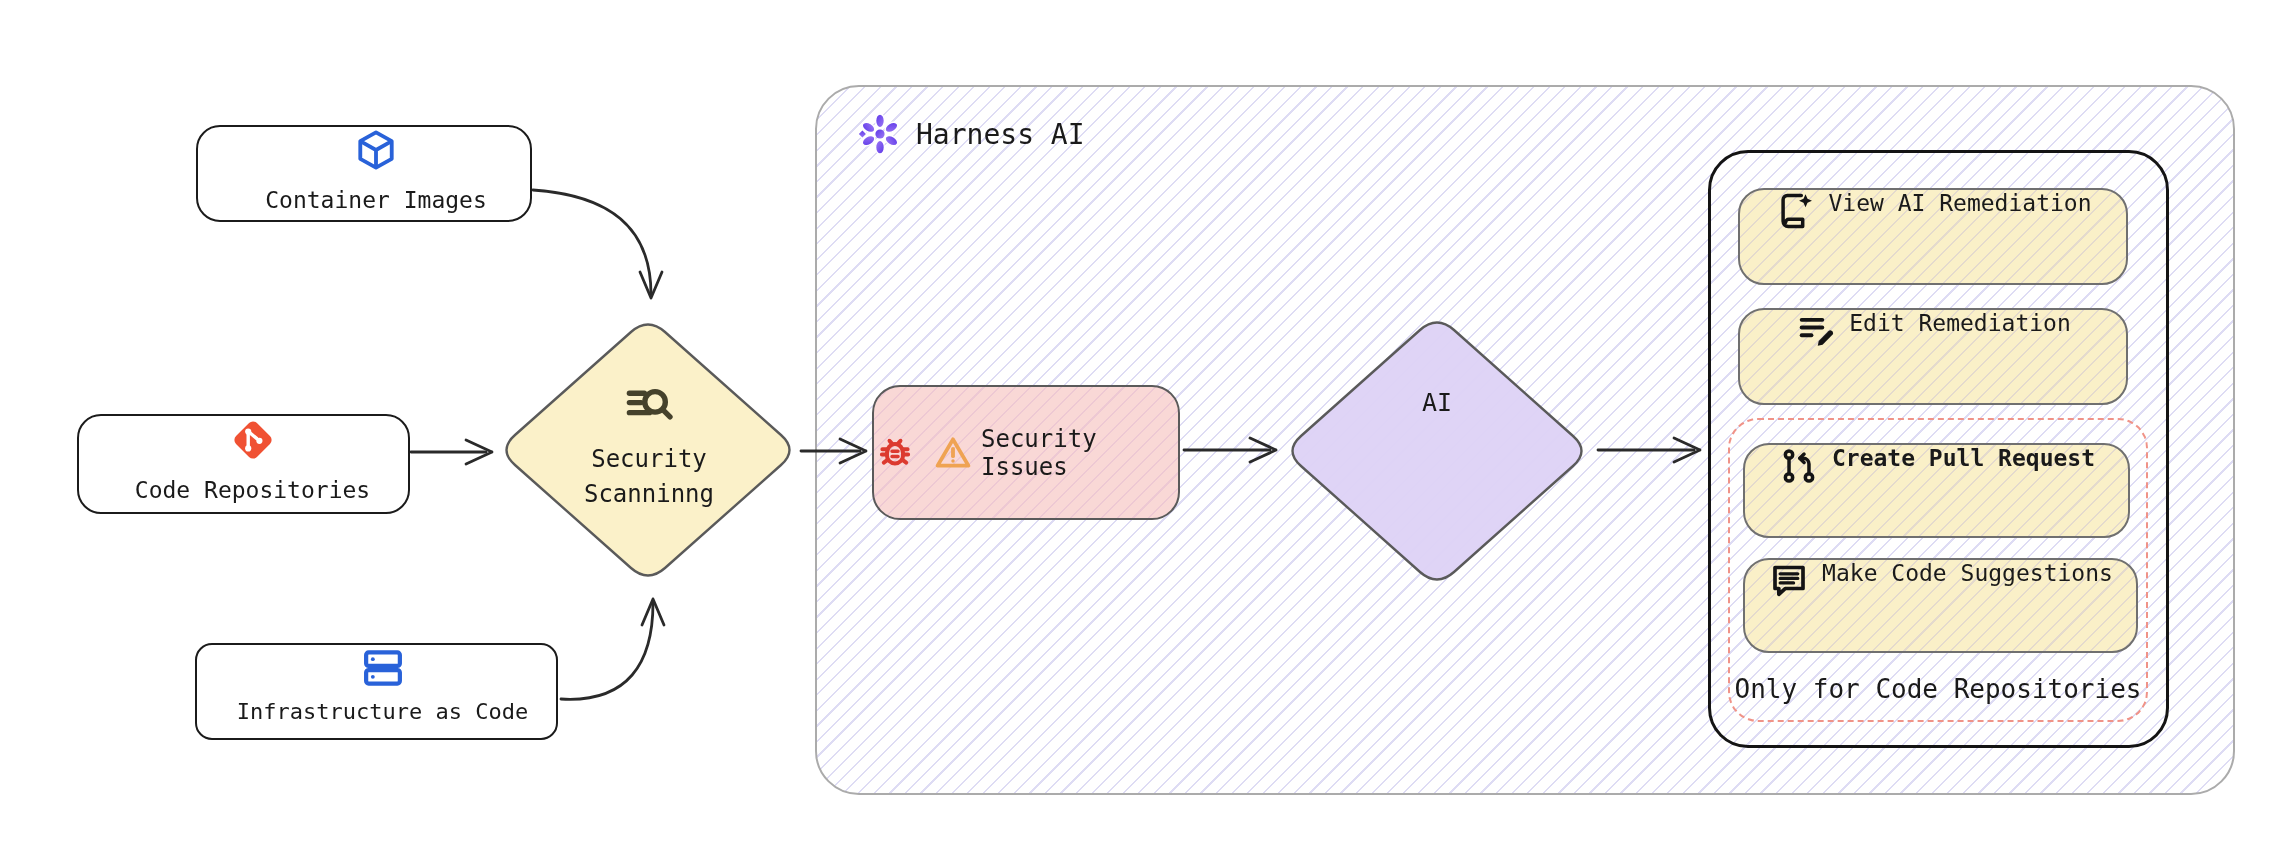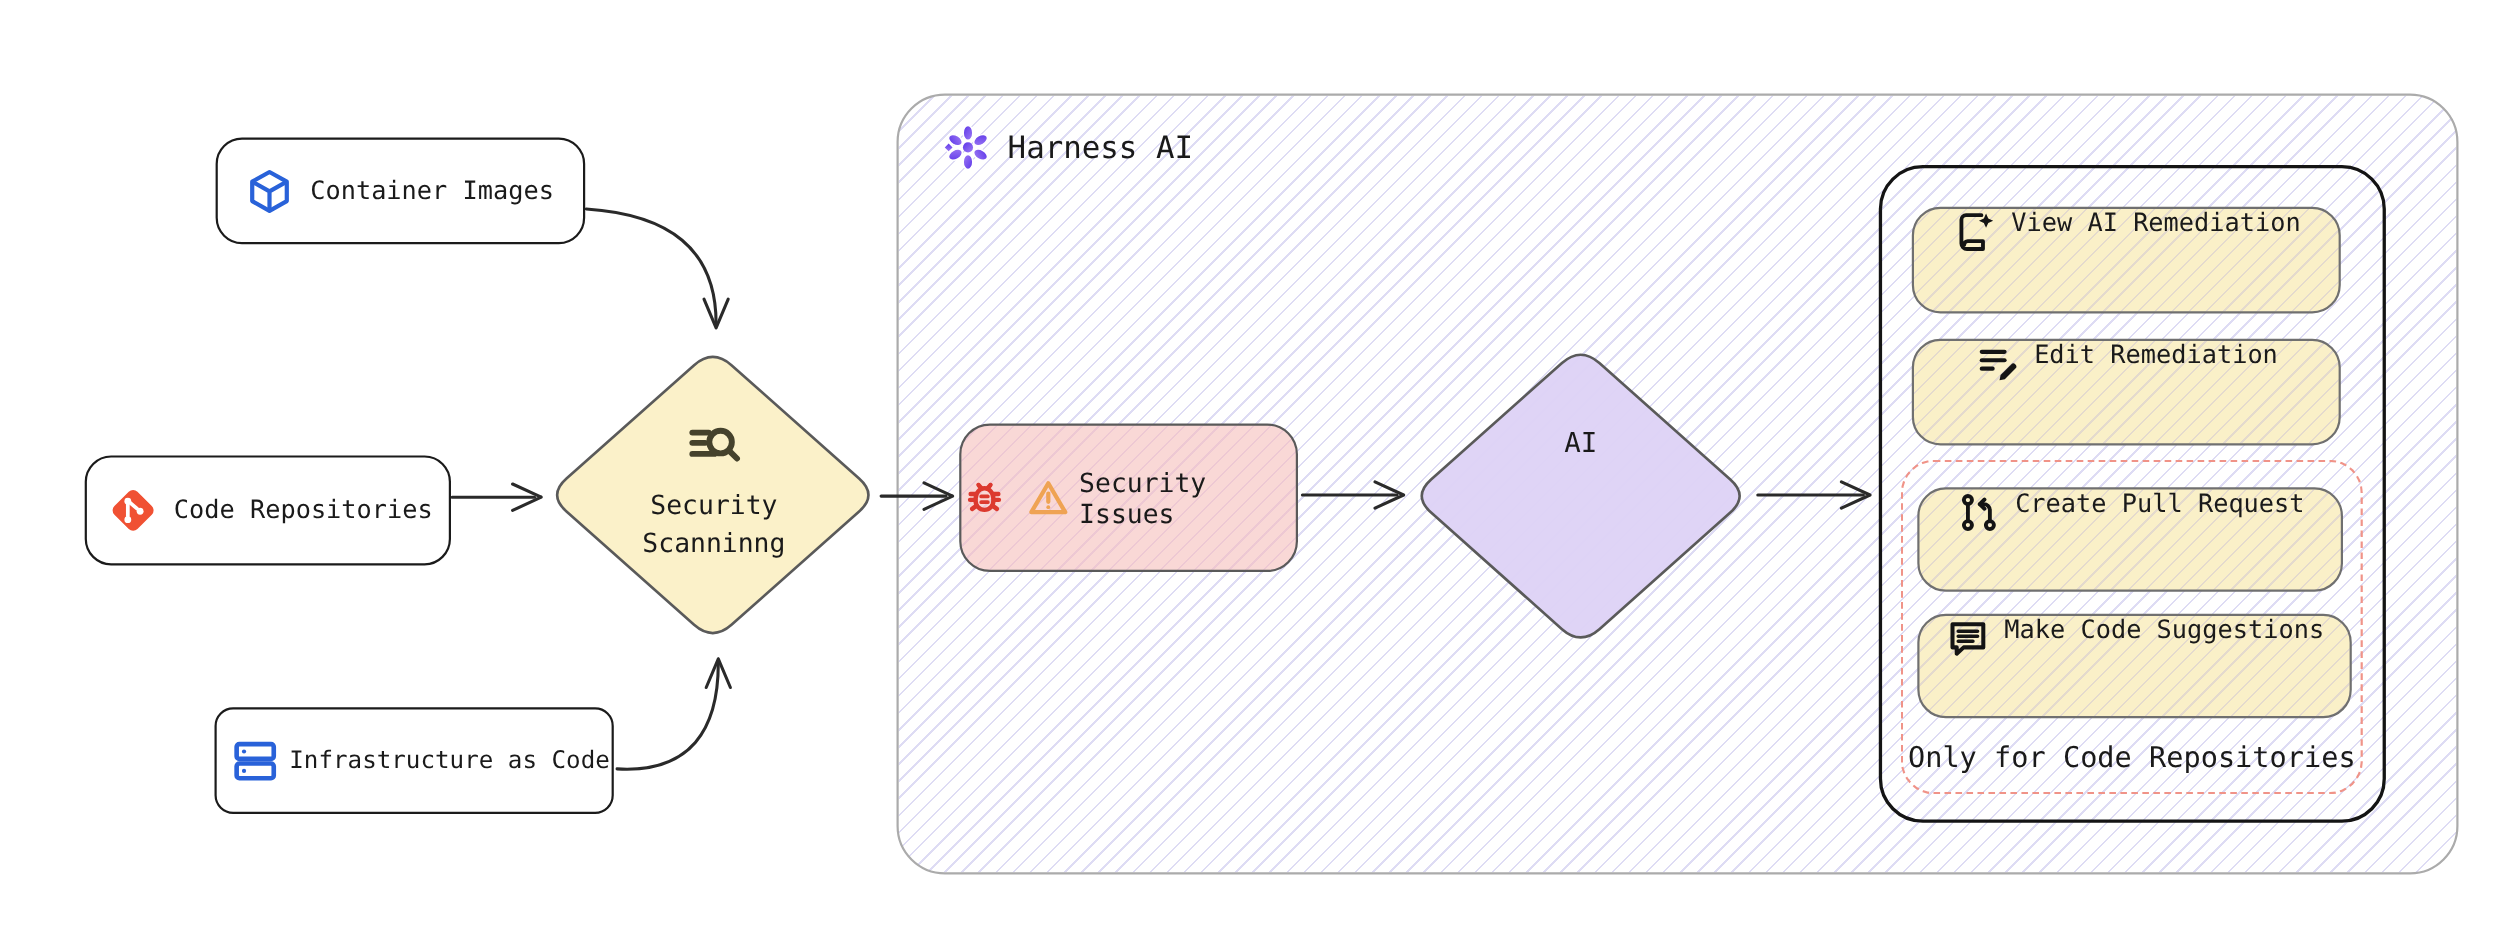--- a/index.html
+++ b/index.html
@@ -13,21 +13,21 @@
     left:815px;top:85px;width:1420px;height:710px;border:2px solid #ababab;border-radius:44px;
     background-color:#ffffff;
     background-image:repeating-linear-gradient(135deg,#dedcf4 0px,#dedcf4 1.6px,transparent 1.6px,transparent 11px);
     z-index:0;box-sizing:border-box;
   }
   svg.overlay{position:absolute;left:0;top:0;z-index:1;pointer-events:none;}
   .node{z-index:2;}
   
   .src-box{
     background:#fff;border:2.5px solid #1b1b1b;border-radius:24px;box-sizing:border-box;
-    display:flex;align-items:center;font-size:23px;
+    display:flex;align-items:center;font-size:23px;flex-direction:column;
   }
   .src-box .lbl{white-space:nowrap;}
   
   .issues-box{
     left:872px;top:385px;width:308px;height:135px;border:2.2px solid #5a5a5a;border-radius:28px;box-sizing:border-box;
     background-color:#f9d8d6;
     background-image:repeating-linear-gradient(135deg,rgba(176,118,196,0.16) 0px,rgba(176,118,196,0.16) 1.5px,transparent 1.5px,transparent 11px);
     display:flex;align-items:center;justify-content:center;gap:7px;
   }
   .issues-icons{display:flex;gap:16px;align-items:center;}
@@ -221,21 +221,21 @@
         <path d="M3.8 10 H15.6"></path>
         <path d="M3.8 14.4 H9.4"></path>
       </g>
       <path d="M13 20.4 l0.55 -2.75 5.5 -5.5 a1.55 1.55 0 0 1 2.2 2.2 l-5.5 5.5 Z" fill="#141414"></path>
     </svg>
     <span>Edit Remediation</span>
   </div>
 
   <div class="dashed-group"></div>
 
-  <div class="btn node" style="left:1743px;top:443px;width:387px;height:95px;z-index:3;">
+  <div class="btn node" style="left:1743px;top:443px;width:387px;height:95px;z-index:3;font-weight:bold;">
     <svg class="icon" width="42" height="42" viewBox="0 0 24 24">
       <g fill="none" stroke="#141414" stroke-width="2" stroke-linecap="round" stroke-linejoin="round">
         <circle cx="6.3" cy="5.5" r="2.1"></circle>
         <circle cx="6.3" cy="18.5" r="2.1"></circle>
         <circle cx="17.7" cy="18.5" r="2.1"></circle>
         <path d="M6.3 7.6 V16.4"></path>
         <path d="M17.7 16.4 V10.8 A3.2 3.2 0 0 0 14.5 7.6 H12.6"></path>
         <path d="M14.9 5.2 L12.4 7.6 L14.9 10"></path>
       </g>
     </svg>

